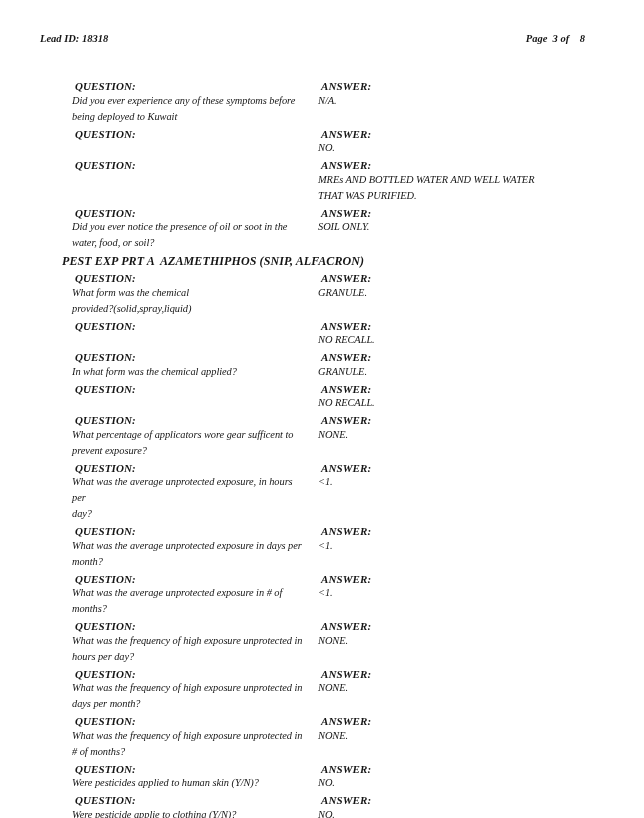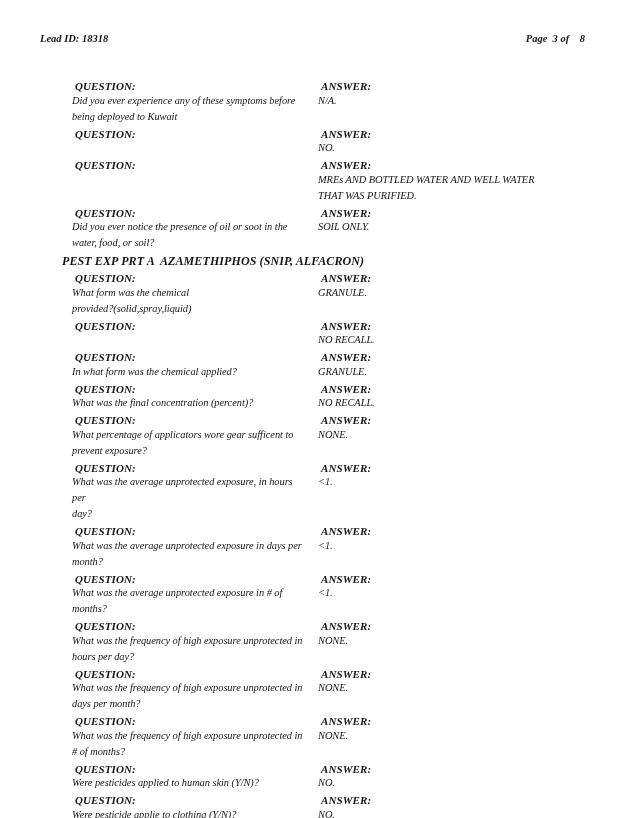--- a/index.html
+++ b/index.html
@@ -148,21 +148,20 @@
       </div>
       <div class="a-cell">
         <div class="qa-label">ANSWER:</div>
         <div class="a-text">GRANULE.</div>
       </div>
     </div>
 
     <div class="qa-row">
       <div class="q-cell">
         <div class="qa-label">QUESTION:</div>
-        <div class="q-text">What was the final concentration (percent)?</div>
       </div>
       <div class="a-cell">
         <div class="qa-label">ANSWER:</div>
         <div class="a-text">NO RECALL.</div>
       </div>
     </div>
 
     <div class="qa-row">
       <div class="q-cell">
         <div class="qa-label">QUESTION:</div>

